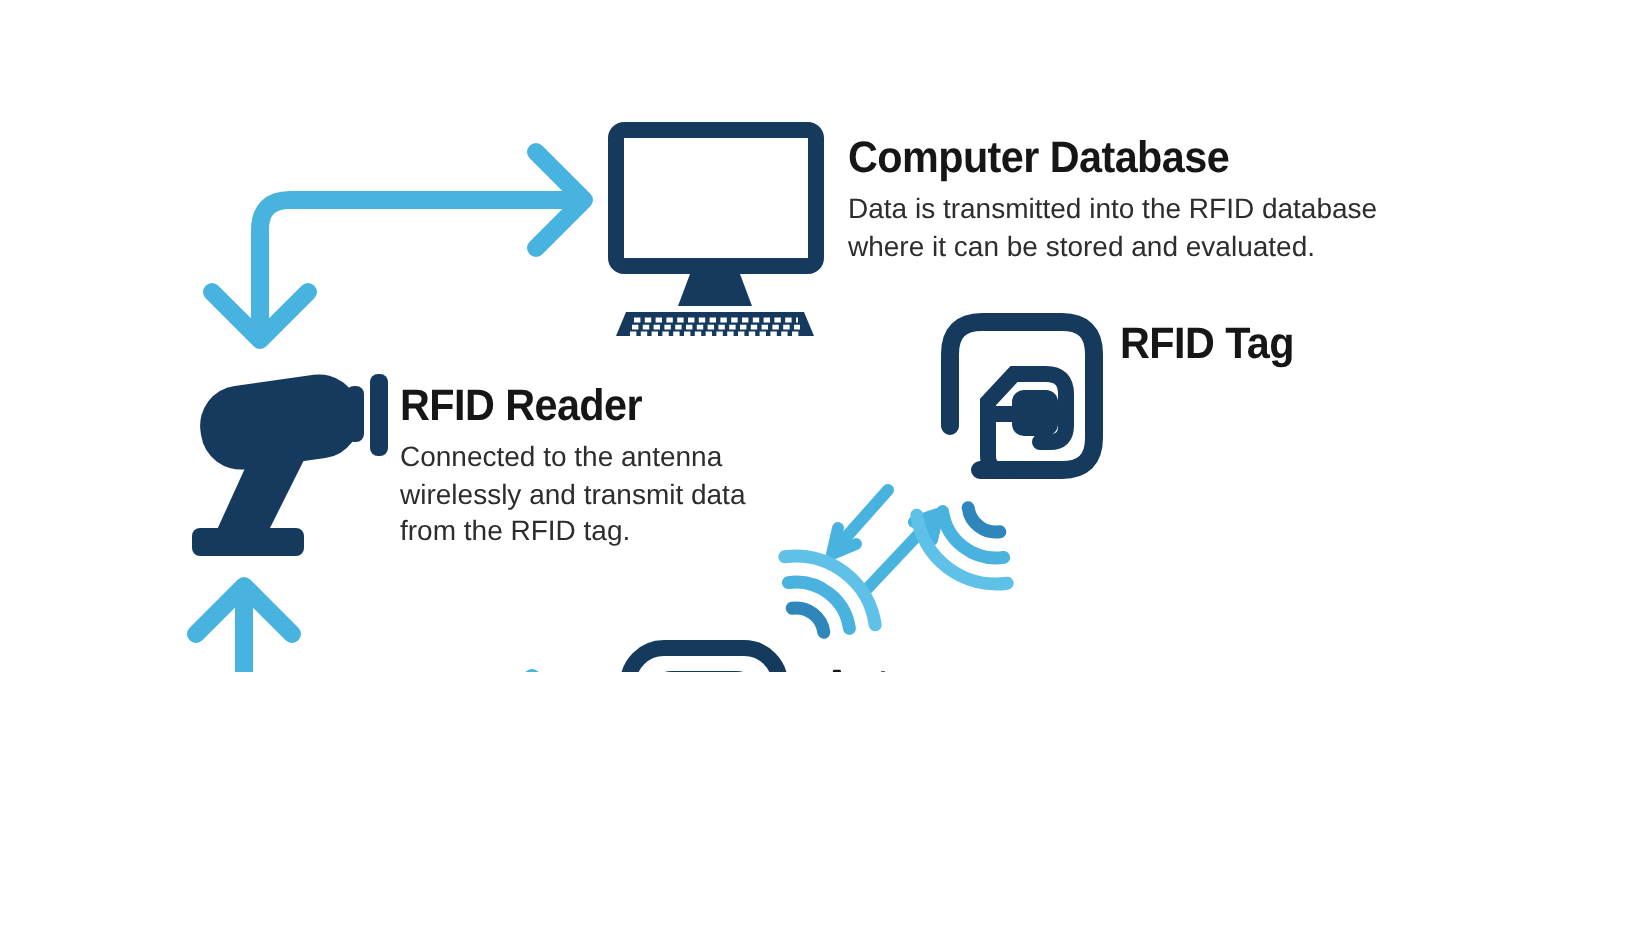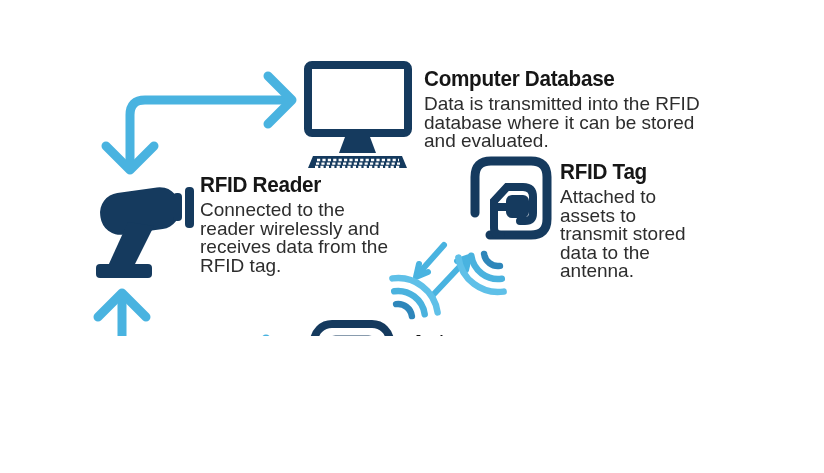--- a/index.html
+++ b/index.html
@@ -8,21 +8,21 @@
     font-family:"Liberation Sans",sans-serif;overflow:hidden;
   }
   .abs{position:absolute;}
   svg{display:block;}
   .node-text h3{
     margin:0 0 3px 0;font-size:22px;font-weight:700;color:#161616;
     letter-spacing:-0.3px;transform:scaleX(0.94);transform-origin:left center;
     white-space:nowrap;
   }
   .node-text p{
-    margin:0;font-size:19px;line-height:18.5px;color:#2d2d2d;
+    margin:0;font-size:14px;line-height:18.5px;color:#2d2d2d;
   }
   .arrow{stroke:#49b3e0;fill:none;stroke-linecap:round;stroke-linejoin:round;}
   .elbow{stroke-width:9px;}
   .diag{stroke-width:6px;}
   .wifi{fill:none;stroke-linecap:round;}
   .wifi-inner{stroke:#2e86ba;}
   .wifi-mid{stroke:#4ab2de;}
   .wifi-outer{stroke:#5fc0e8;}
   .navy{fill:#153a5e;}
   .navy-stroke{stroke:#153a5e;fill:none;}
@@ -99,27 +99,26 @@
   <svg class="abs" style="left:309px;top:319px" width="86" height="86" viewBox="0 0 86 86">
     <rect x="5" y="5" width="76" height="76" rx="18" fill="#ffffff" stroke="#153a5e" stroke-width="8"></rect>
     <rect class="navy" x="16.5" y="16.5" width="53" height="53" rx="10"></rect>
   </svg>
 
   <div class="abs node-text" style="left:424px;top:66px">
     <h3>Computer Database</h3>
     <p style="width:296px">Data is transmitted into the RFID database where it can be stored and evaluated.</p>
   </div>
 
-  <div class="abs node-text" style="left:200px;top:172px">
+  <div class="abs node-text" style="left:200px;top:190px">
     <h3>RFID Reader</h3>
-    <p style="width:198px">Connected to the reader wirelessly and receives data from the RFID tag.</p>
+    <p style="width:198px">Connected to the antenna wirelessly and transmit data from the RFID tag.</p>
   </div>
 
   <div class="abs node-text" style="left:560px;top:159px">
     <h3>RFID Tag</h3>
-    <p style="width:142px">Attached to assets to transmit stored data to the antenna.</p>
   </div>
 
   <div class="abs node-text" style="left:411px;top:330px">
     <h3>Antenna</h3>
   </div>
 
 </div>
 
 </body></html>

